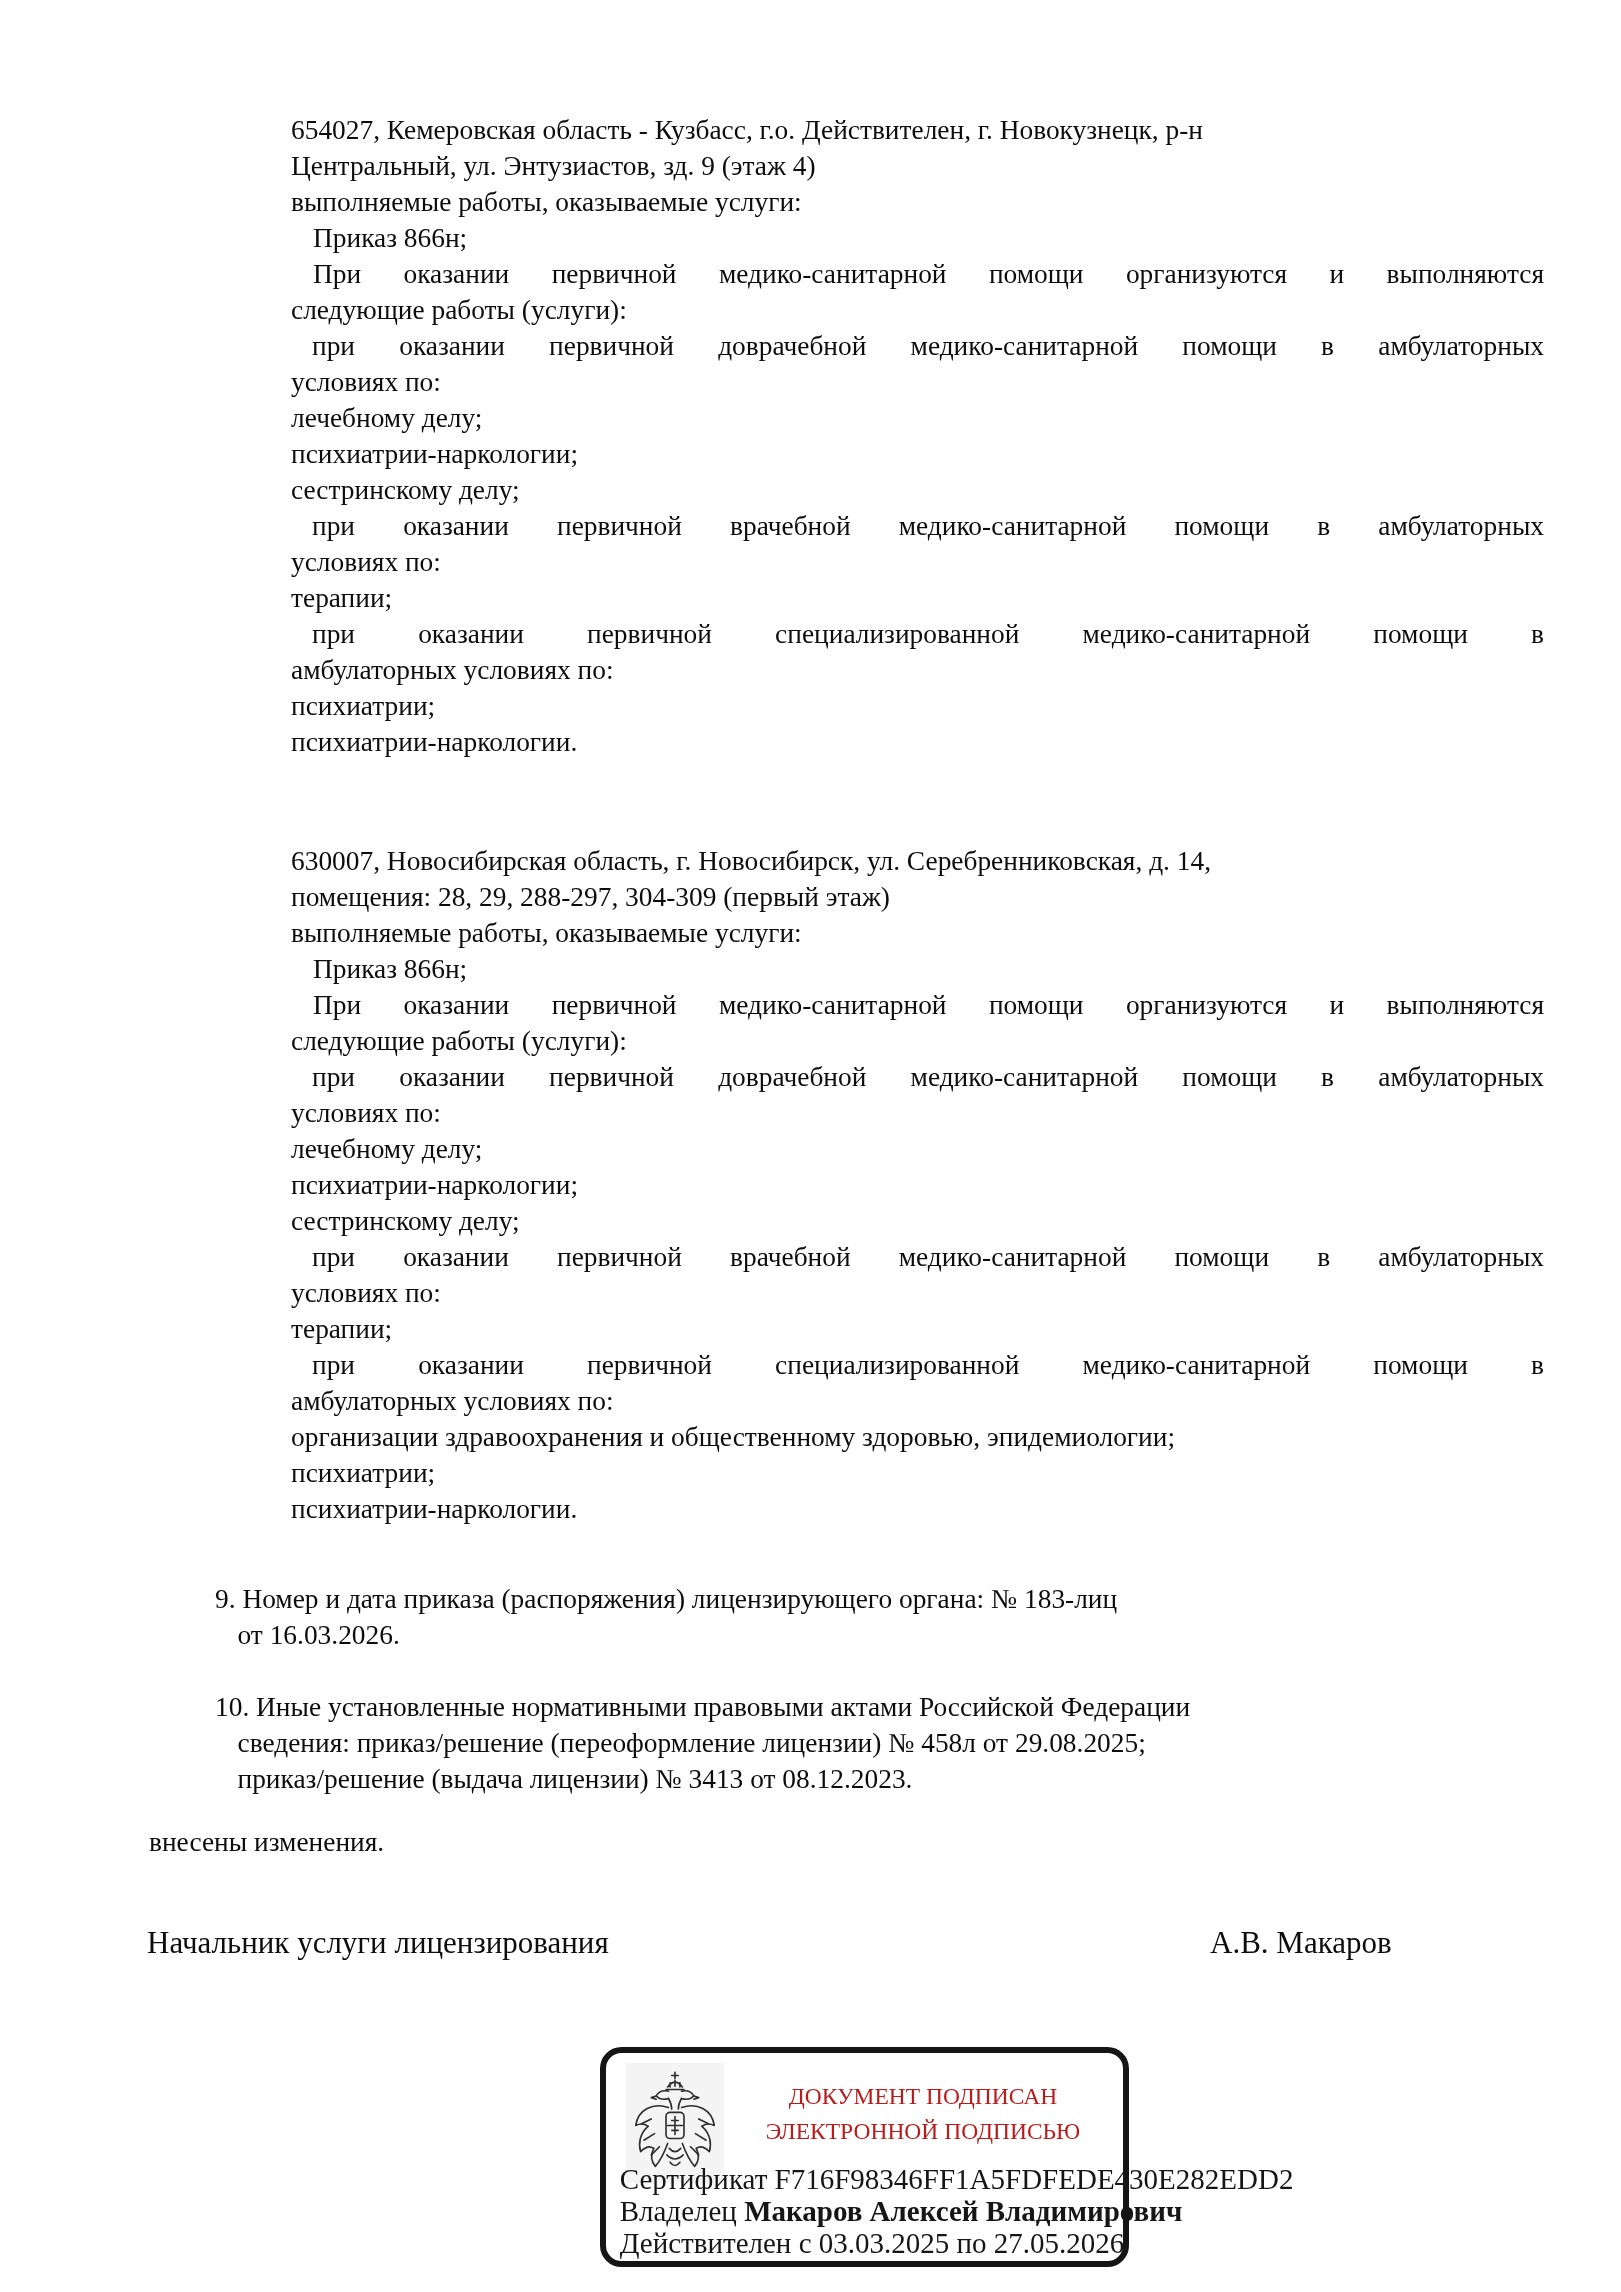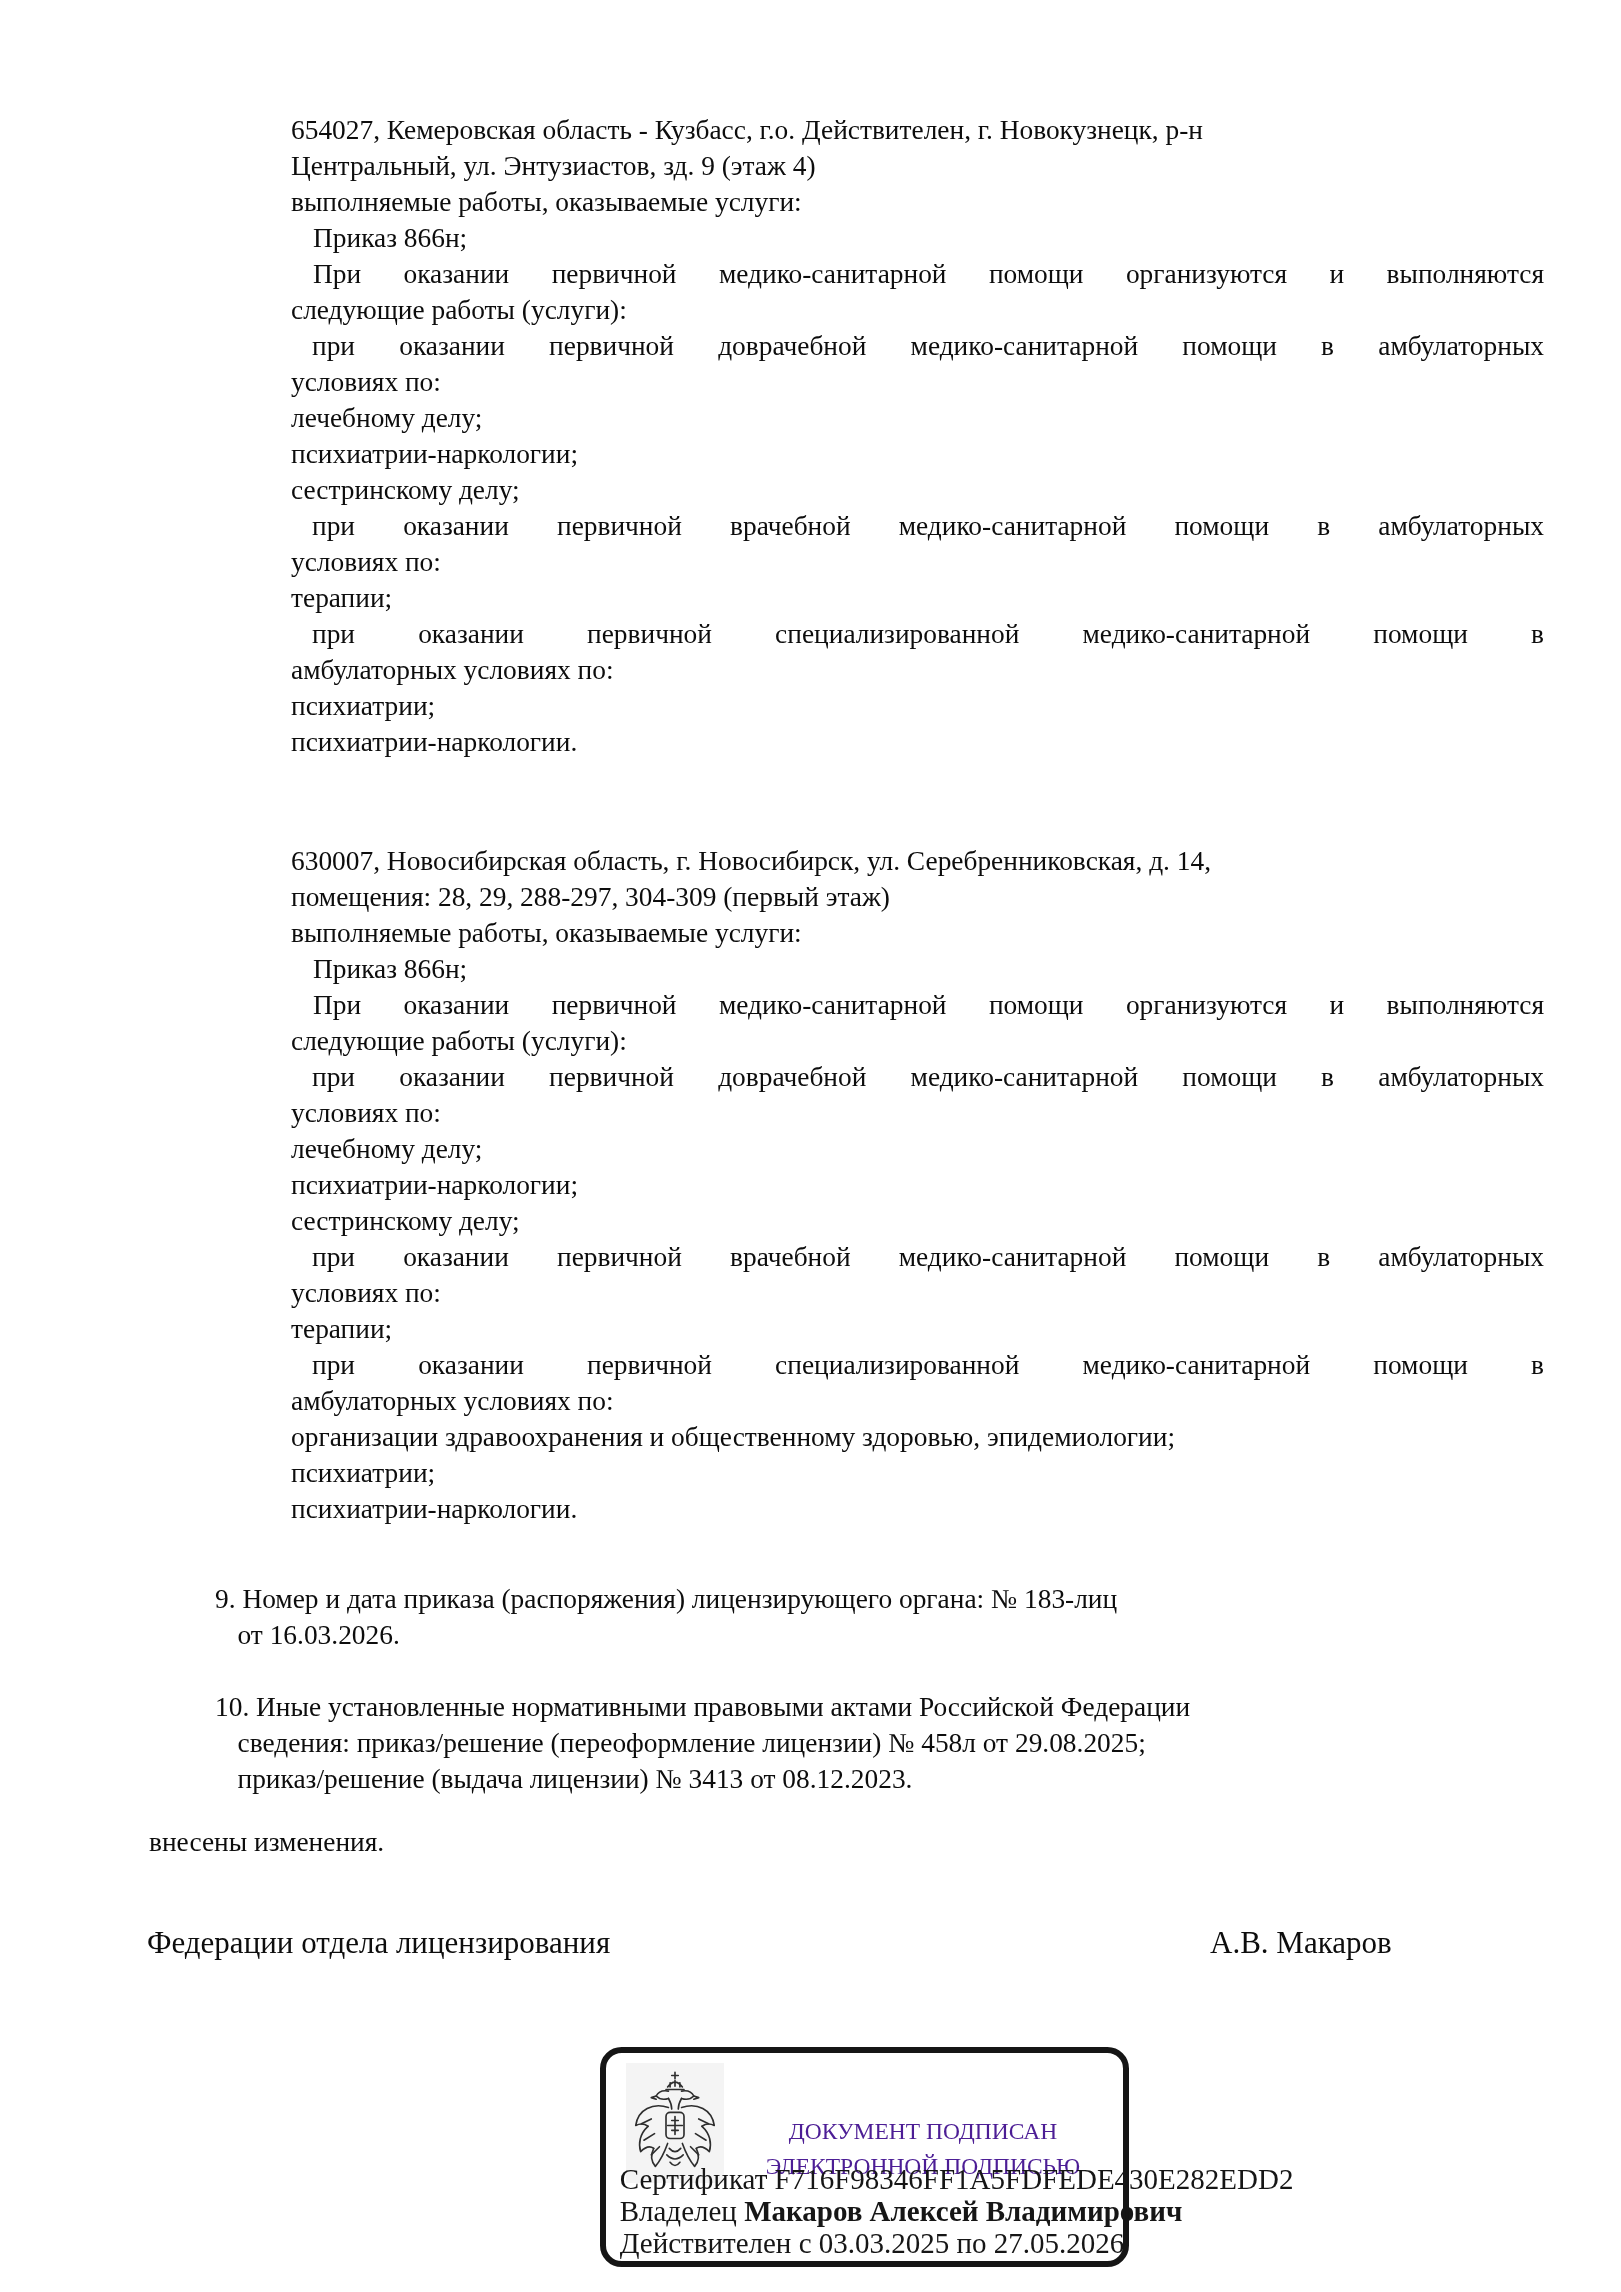--- a/index.html
+++ b/index.html
@@ -40,21 +40,21 @@
     position:absolute;left:600px;top:2047px;width:529px;height:220px;
     border:6.9px solid #151515;border-radius:21.6px;
     box-sizing:border-box;background:#fff;
   }
   #stamp-emblem{
     position:absolute;left:19.6px;top:9.8px;width:98px;height:120px;
     background:#f4f4f4;display:flex;align-items:center;justify-content:center;
   }
   #stamp-title{
     position:absolute;left:132px;top:25.5px;width:370px;
-    text-align:center;font-size:23.5px;line-height:35px;color:#4c1d95;margin-top:35px;
+    text-align:center;font-size:23.5px;line-height:35px;color:#b91c1c;
   }
   #stamp-details{
     position:absolute;left:13.7px;top:110px;width:495px;
     font-size:29px;line-height:32px;color:#161616;
     white-space:nowrap;
   }
   #stamp-details b{font-weight:bold;}
 </style>
 </head>
 <body>
@@ -118,21 +118,21 @@
       <div class="line ind-cont">сведения: приказ/решение (переоформление лицензии) № 458л от 29.08.2025;</div>
       <div class="line ind-cont">приказ/решение (выдача лицензии) № 3413 от 08.12.2023.</div>
     </div>
 
   <div class="textblock" id="disclaimer">
 
       <div class="line">внесены изменения.</div>
     </div>
 
   <div id="signature-row">
-    <span>Федерации отдела лицензирования</span>
+    <span>Начальник услуги лицензирования</span>
     <span id="signature-name">А.В. Макаров</span>
   </div>
 
   <div id="stamp">
     <div id="stamp-emblem">
       <svg viewBox="0 0 110 130" width="90" height="110" aria-hidden="true">
         <g stroke="#2e2e2e" fill="none" stroke-width="2" stroke-linecap="round" stroke-linejoin="round">
 
           <path d="M55 3 v8 M51 7 h8"></path>
 

